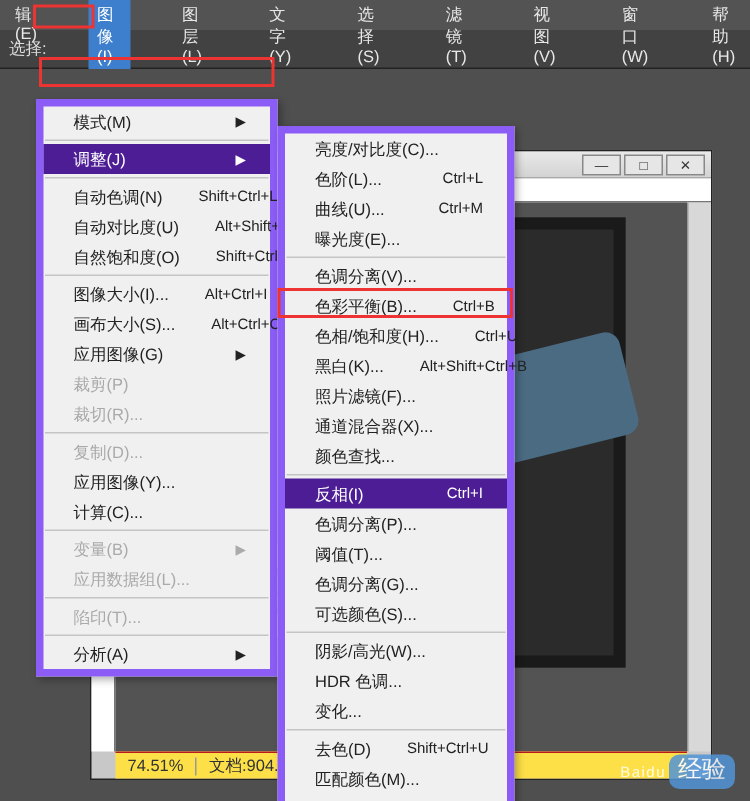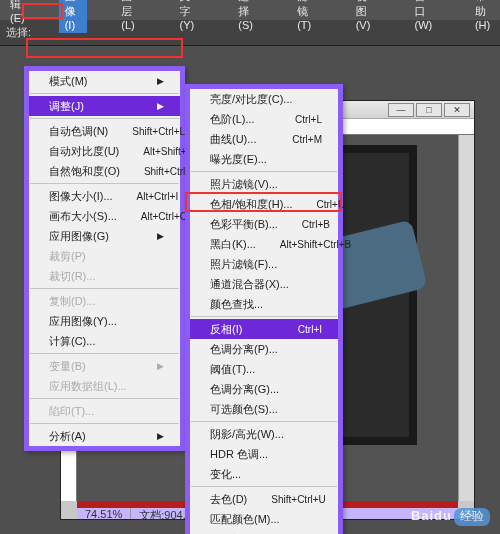--- a/index.html
+++ b/index.html
@@ -1,18 +1,18 @@
 <!DOCTYPE html>
 <html><head>
 <meta charset="utf-8">
 <style>
 * { margin: 0; padding: 0; box-sizing: border-box; font-family: "Microsoft YaHei", SimSun, sans-serif; font-size: 11px; }
 body { background: #fff; width: 500px; height: 534px; overflow: hidden; position: relative; }
 
-.menubar { background: #535353; height: 20px; display: flex; align-items: center; padding-left: 4px; color: #e8e8e8; gap: 28px; }
+.menubar { background: #535353; height: 20px; display: flex; align-items: flex-start; padding-left: 4px; color: #e8e8e8; gap: 28px; }
 .menubar .menu-item { padding: 2px 6px; cursor: default; }
 .menubar .menu-item.active { background: #3d7fcc; color: #fff; }
 
 .toolbar { background: #424242; height: 26px; border-bottom: 1px solid #222; padding-left: 6px; color: #ddd; display: flex; align-items: center; }
 .toolbar .label { margin-right: 8px; }
 
 .workspace { background: #4f4f4f; height: 488px; position: relative; }
 
 .document-window { position: absolute; left: 60px; top: 54px; width: 415px; height: 420px; background: #c8c8c8; border: 1px solid #222; }
 .titlebar { height: 18px; background: linear-gradient(#e9e9e9,#d3d3d3); display: flex; justify-content: flex-end; align-items: center; padding-right: 4px; border-bottom: 1px solid #aaa; }
@@ -22,43 +22,43 @@
 .ruler-h span { flex: none; width: 38px; }
 .ruler-v { width: 16px; background: #fff; border-right: 1px solid #777; position: absolute; left: 0; top: 34px; bottom: 18px; }
 .canvas-area { position: absolute; left: 16px; top: 34px; right: 16px; bottom: 18px; background: #535353; overflow: hidden; }
 .chalkboard { position: absolute; left: 40px; top: 10px; width: 300px; height: 300px; background: #2b2b2b; border: 8px solid #1a1a1a; }
 .drawing { position: absolute; left: 30px; bottom: 10px; width: 96px; height: 66px; background: #fff; border: 2px solid #000; display: flex; align-items: center; justify-content: center; }
 .ball { width: 48px; height: 48px; border: 3px solid #000; border-radius: 50%; background: #5dd0c8; position: relative; overflow: hidden; }
 .ball::before { content: ""; position: absolute; left: 0; right: 0; top: 50%; border-top: 3px solid #000; }
 .ball::after { content: ""; position: absolute; top: 0; bottom: 0; left: 50%; border-left: 3px solid #000; }
 .hand { position: absolute; right: -12px; top: 80px; width: 120px; height: 70px; background: #4a6b82; border-radius: 36px 10px 10px 36px; transform: rotate(-14deg); }
 .scroll-v { position: absolute; right: 0; top: 34px; bottom: 18px; width: 16px; background: #d8d8d8; border-left: 1px solid #999; }
-.scroll-h { position: absolute; left: 16px; right: 16px; bottom: 0; height: 18px; background: #c4b5fd; border-top: 7px solid #b91c1c; display: flex; font-size: 9px; color: #333; }
+.scroll-h { position: absolute; left: 16px; right: 16px; bottom: 0; height: 18px; background: #fde047; border-top: 1px solid #b91c1c; display: flex; align-items: center; font-size: 9px; color: #333; }
 .scroll-h .zoom { padding: 0 8px; border-right: 1px solid #999; }
 .scroll-h .docinfo { padding: 0 8px; }
 
 .dropdown { position: absolute; background: #f0f0f0; border: 5px solid #8b5cf6; box-shadow: 2px 2px 5px rgba(0,0,0,.3); color: #222; }
 .dropdown .row { display: flex; justify-content: space-between; align-items: center; height: 20px; padding: 0 16px 0 20px; white-space: nowrap; cursor: default; }
-.dropdown .row.highlighted { background: #6d28d9; color: #fff; }
+.dropdown .row.highlighted { background: #4c1d95; color: #fff; }
 .dropdown .row.disabled { color: #aaa; }
 .dropdown .row .shortcut { margin-left: 24px; font-size: 10px; }
 .dropdown .row .arrow { margin-left: 24px; font-size: 9px; }
 .dropdown .sep { height: 1px; background: #c4c4c4; margin: 2px 1px; }
 
 .menu1 { left: 24px; top: 20px; width: 161px; }
 .menu2 { left: 185px; top: 38px; width: 158px; }
 
 .red-box { position: absolute; border: 2px solid #e33; pointer-events: none; }
 .rb1 { left: 22px; top: 3px; width: 41px; height: 16px; }
 .rb2 { left: 26px; top: 38px; width: 157px; height: 20px; }
 .rb3 { left: 185px; top: 192px; width: 157px; height: 20px; }
 
 .watermark { position: absolute; right: 10px; bottom: 8px; color: #fff; font-size: 9px; text-align: right; opacity: .85; line-height: 1.3; }
-.watermark .big { font-size: 13px; letter-spacing: 1px; font-weight: bold; }
-.watermark .jy { display: inline-block; background: #5294d8; border-radius: 7px; padding: 1px 6px; margin-left: 2px; font-size: 12px; }
+.watermark .big { font-size: 10px; letter-spacing: 1px; }
+.watermark .jy { display: inline-block; background: #5294d8; border-radius: 7px; padding: 1px 6px; margin-left: 2px; font-size: 16px; }
 </style>
 </head>
 <body>
 
 <div class="menubar" id="menubar">
     <span class="menu-item">辑(E)</span>
     <span class="menu-item active">图像(I)</span>
     <span class="menu-item">图层(L)</span>
     <span class="menu-item">文字(Y)</span>
     <span class="menu-item">选择(S)</span>
@@ -185,29 +185,29 @@
       </div>
       <div class="row">
         <span>曲线(U)...</span>
         <span class="shortcut">Ctrl+M</span>
       </div>
       <div class="row">
         <span>曝光度(E)...</span>
       </div>
       <div class="sep"></div>
       <div class="row">
-        <span>照片滤镜(V)...</span>
+        <span>色调分离(V)...</span>
+      </div>
+      <div class="row">
+        <span>色彩平衡(B)...</span>
+        <span class="shortcut">Ctrl+B</span>
       </div>
       <div class="row">
         <span>色相/饱和度(H)...</span>
         <span class="shortcut">Ctrl+U</span>
-      </div>
-      <div class="row">
-        <span>色彩平衡(B)...</span>
-        <span class="shortcut">Ctrl+B</span>
       </div>
       <div class="row">
         <span>黑白(K)...</span>
         <span class="shortcut">Alt+Shift+Ctrl+B</span>
       </div>
       <div class="row">
         <span>照片滤镜(F)...</span>
       </div>
       <div class="row">
         <span>通道混合器(X)...</span>

